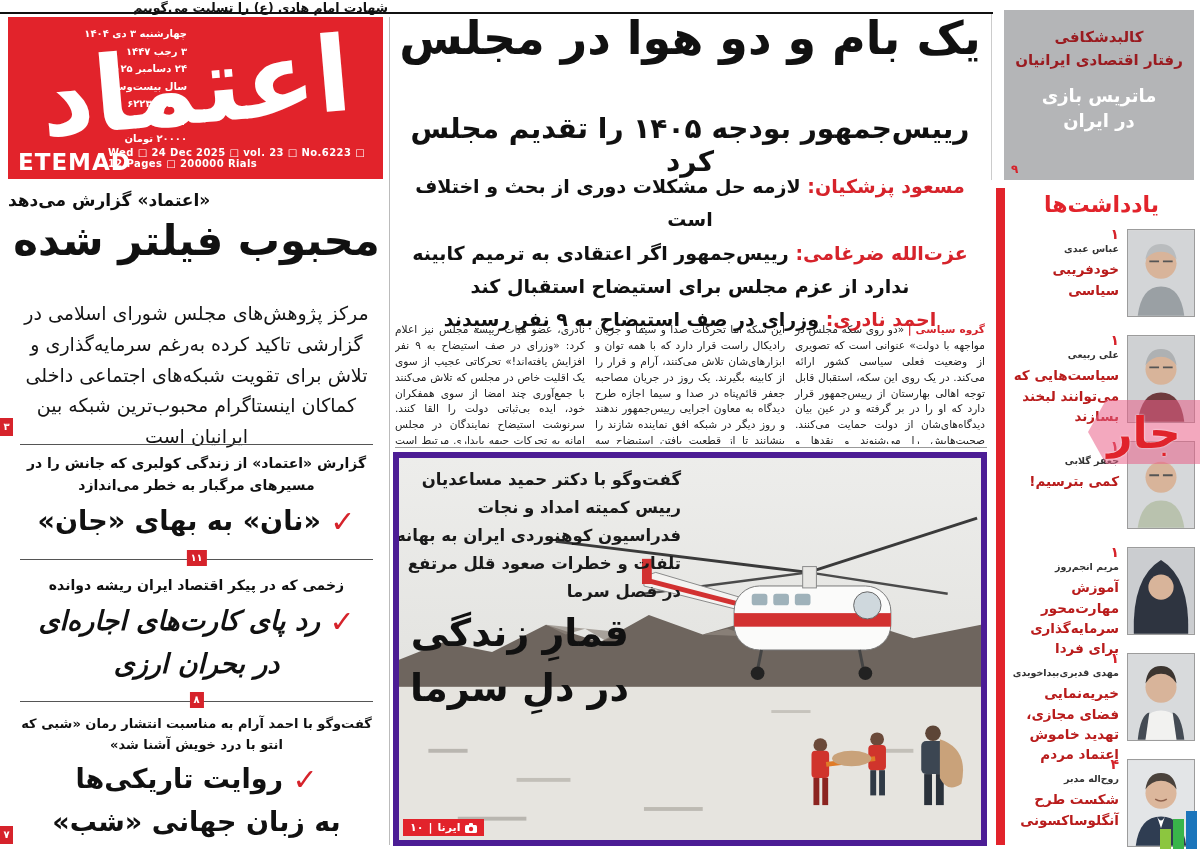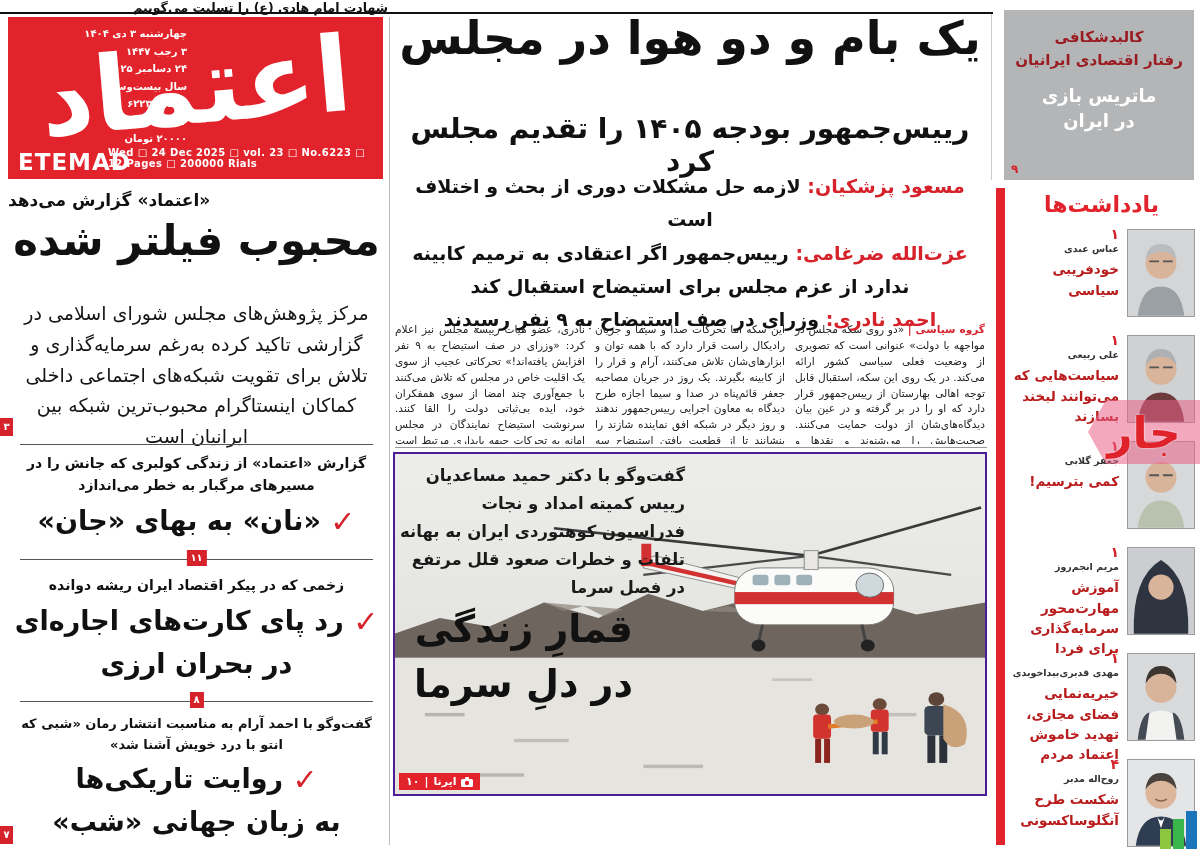--- a/index.html
+++ b/index.html
@@ -28,21 +28,21 @@
   .lead { top:14px; left:393px; width:594px; text-align:center; }
   .lead-headline { font-size:46px; font-weight:bold; line-height:1.05; letter-spacing:-1px; }
   .lead-sub { top:112px; left:393px; width:594px; text-align:center; font-size:28px; font-weight:bold; }
   .quotes { top:170px; left:393px; width:594px; text-align:center; font-size:19px; font-weight:bold; line-height:1.75; }
   .quote-speaker { color:#d6232b; }
   .bodycols { top:322px; left:395px; width:590px; height:122px; display:flex; gap:10px; overflow:hidden; }
   .bodycol { flex:1; font-size:10.6px; line-height:1.5; text-align:justify; color:#222; }
   .kicker-red { color:#d6232b; font-weight:bold; }
 
   
-  .photo-block { top:452px; left:393px; width:594px; height:344px; border:2px solid #4c1d95; overflow:hidden; }
+  .photo-block { top:452px; left:393px; width:594px; height:394px; border:6px solid #4c1d95; overflow:hidden; }
   .photo-svg { position:absolute; top:0; left:0; width:100%; height:100%; }
   .photo-intro { position:absolute; top:8px; right:300px; width:286px; text-align:right; font-size:16.5px; font-weight:bold; line-height:1.7; color:#1a1a1a; }
   .photo-headline { position:absolute; top:148px; right:352px; width:232px; text-align:right; font-size:38px; font-weight:bold; line-height:1.45; color:#111; }
   .photo-credit { position:absolute; left:4px; bottom:4px; background:#e2232b; color:#fff; font-size:11px; font-weight:bold; padding:2px 7px; display:flex; align-items:center; gap:5px; direction:rtl; }
 
   
   .leftcol { top:0; left:8px; width:377px; height:849px; }
   .lc-kicker { position:absolute; top:190px; width:100%; text-align:left; font-size:17px; font-weight:bold; }
   .lc-headline { position:absolute; top:216px; width:100%; text-align:center; font-size:42px; font-weight:bold; }
   .lc-lede { position:absolute; top:298px; width:100%; text-align:center; font-size:19px; line-height:1.62; color:#151515; }
@@ -207,21 +207,21 @@
     <div class="item-headline" style="top:500px;">
       <span class="check">✓</span>
       <span>«نان» به بهای «جان»</span>
     </div>
     <div class="divider" style="top:550px;">
       <span class="dline"></span>
       <span class="pnum">۱۱</span>
     </div>
 
     <div class="item-kicker" style="top:574px;">زخمی که در پیکر اقتصاد ایران ریشه دوانده</div>
-    <div class="item-headline" style="top:600px;">
+    <div class="item-headline" style="top:600px;font-style:italic;">
       <div><span class="check">✓</span> <span>رد پای کارت‌های اجاره‌ای</span></div>
       <div>در بحران ارزی</div>
     </div>
     <div class="divider" style="top:692px;">
       <span class="dline"></span>
       <span class="pnum">۸</span>
     </div>
 
     <div class="item-kicker" style="top:714px; font-size:13px;">گفت‌وگو با احمد آرام به مناسبت انتشار رمان «شبی که انتو با درد خویش آشنا شد»</div>
     <div class="item-headline" style="top:758px;">

